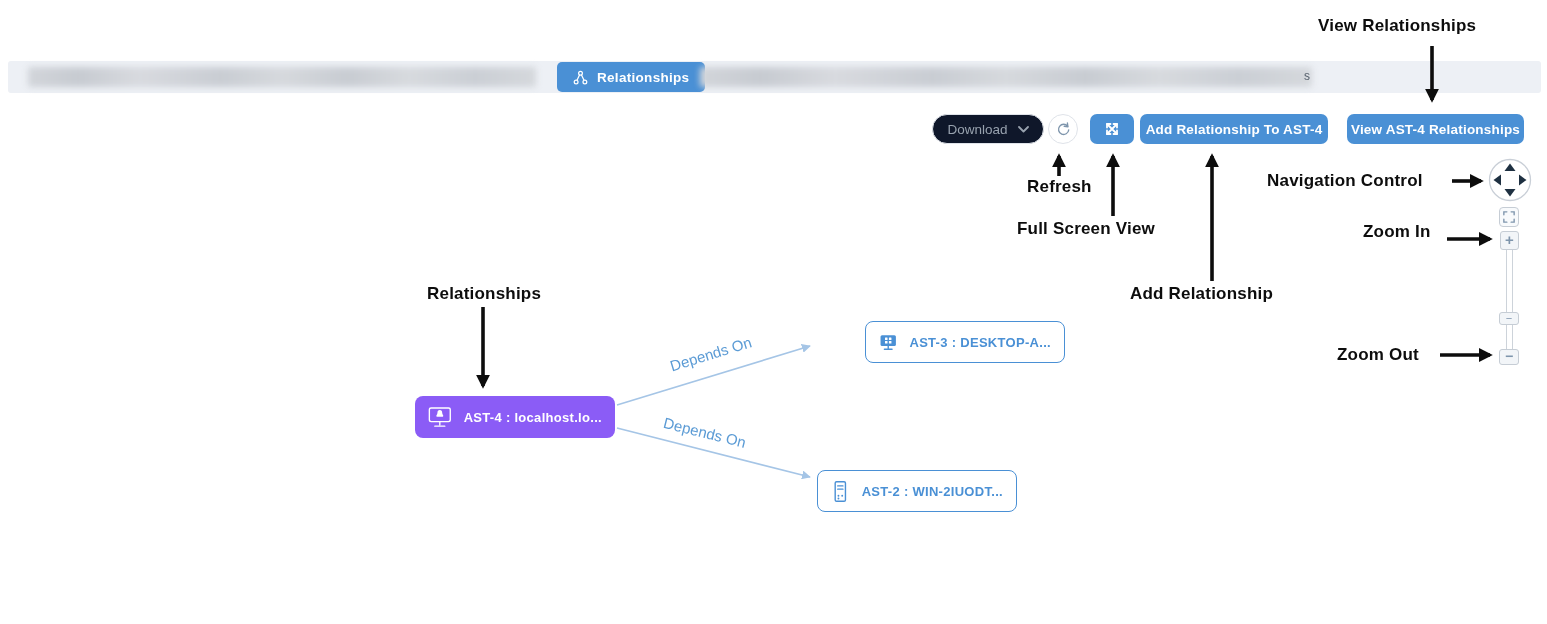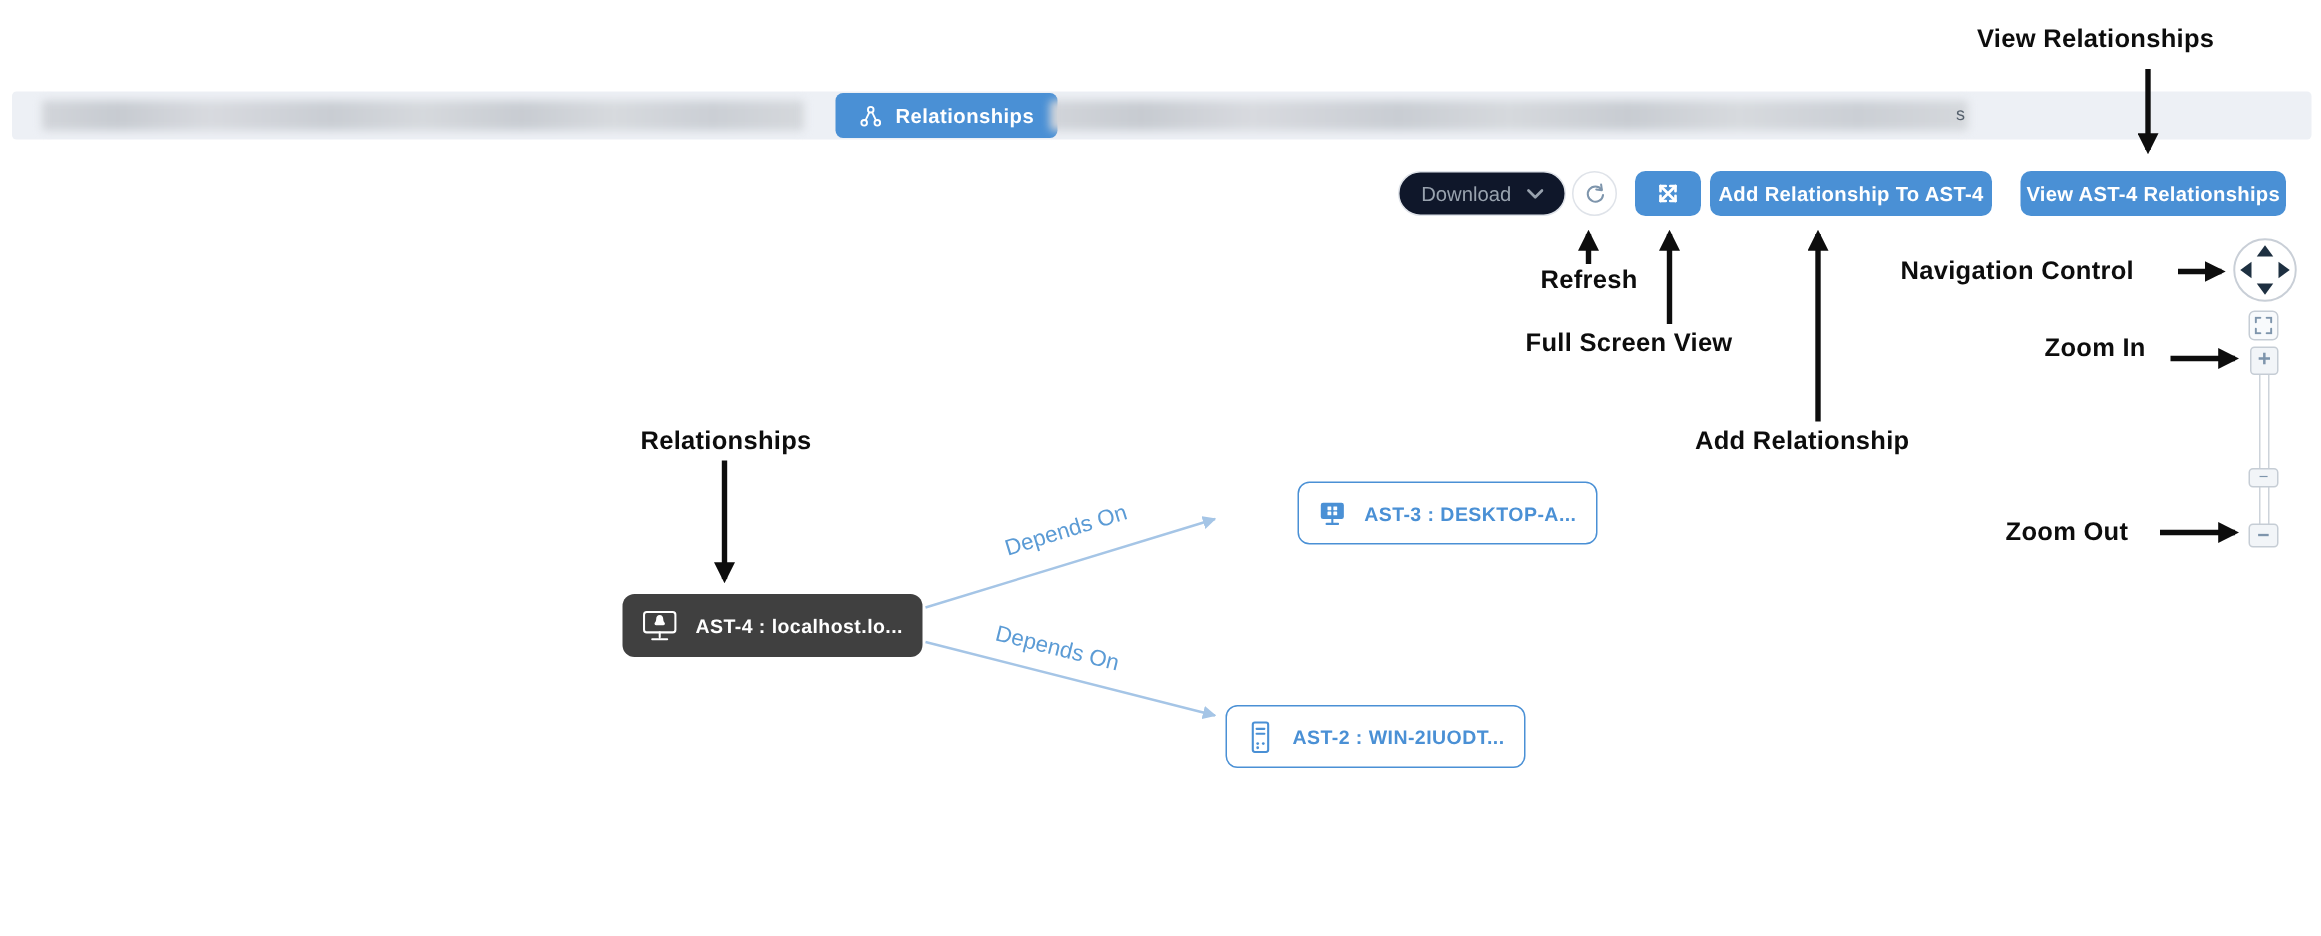--- a/index.html
+++ b/index.html
@@ -40,21 +40,21 @@
   .slider-handle{left:1499px;top:312px;width:20px;height:13px;border:1px solid #c6cdd5;border-radius:3px;
     background:#f2f5f8;color:#7e95ac;font-size:11px;line-height:10px;text-align:center;}
   .btn-zoomout{left:1499px;top:349px;width:20px;height:16px;border:1px solid #c6cdd5;border-radius:3px;
     background:#f2f5f8;color:#7e95ac;font-weight:700;font-size:14px;line-height:13px;text-align:center;}
 
   
   .edges-svg{left:0;top:0;width:1547px;height:624px;z-index:1;pointer-events:none;}
   .node{position:absolute;width:200px;height:42px;border-radius:8px;display:flex;align-items:center;
     padding:0 13px;gap:12px;font-size:13px;font-weight:600;letter-spacing:.3px;box-sizing:border-box;
     z-index:6;cursor:pointer;white-space:nowrap;}
-  .node-primary{left:415px;top:396px;background:#404040;color:#fff;}
+  .node-primary{left:415px;top:396px;background:#8b5cf6;color:#fff;}
   .node-outline{left:817px;background:#fff;border:1.5px solid #4a90d5;color:#4a90d5;}
   .node-ast3{top:321px;margin-left:48px;}
   .node-ast2{top:470px;}
   .edge-label{position:absolute;color:#5b9bd5;font-size:15px;font-weight:500;z-index:4;white-space:nowrap;
     transform-origin:left top;}
   .edge-label-1{left:668px;top:358px;transform:rotate(-17deg);}
   .edge-label-2{left:666px;top:414px;transform:rotate(14deg);}
 
   
   .ann-label{position:absolute;font-weight:700;font-size:17px;color:#0d0d0d;letter-spacing:.2px;

